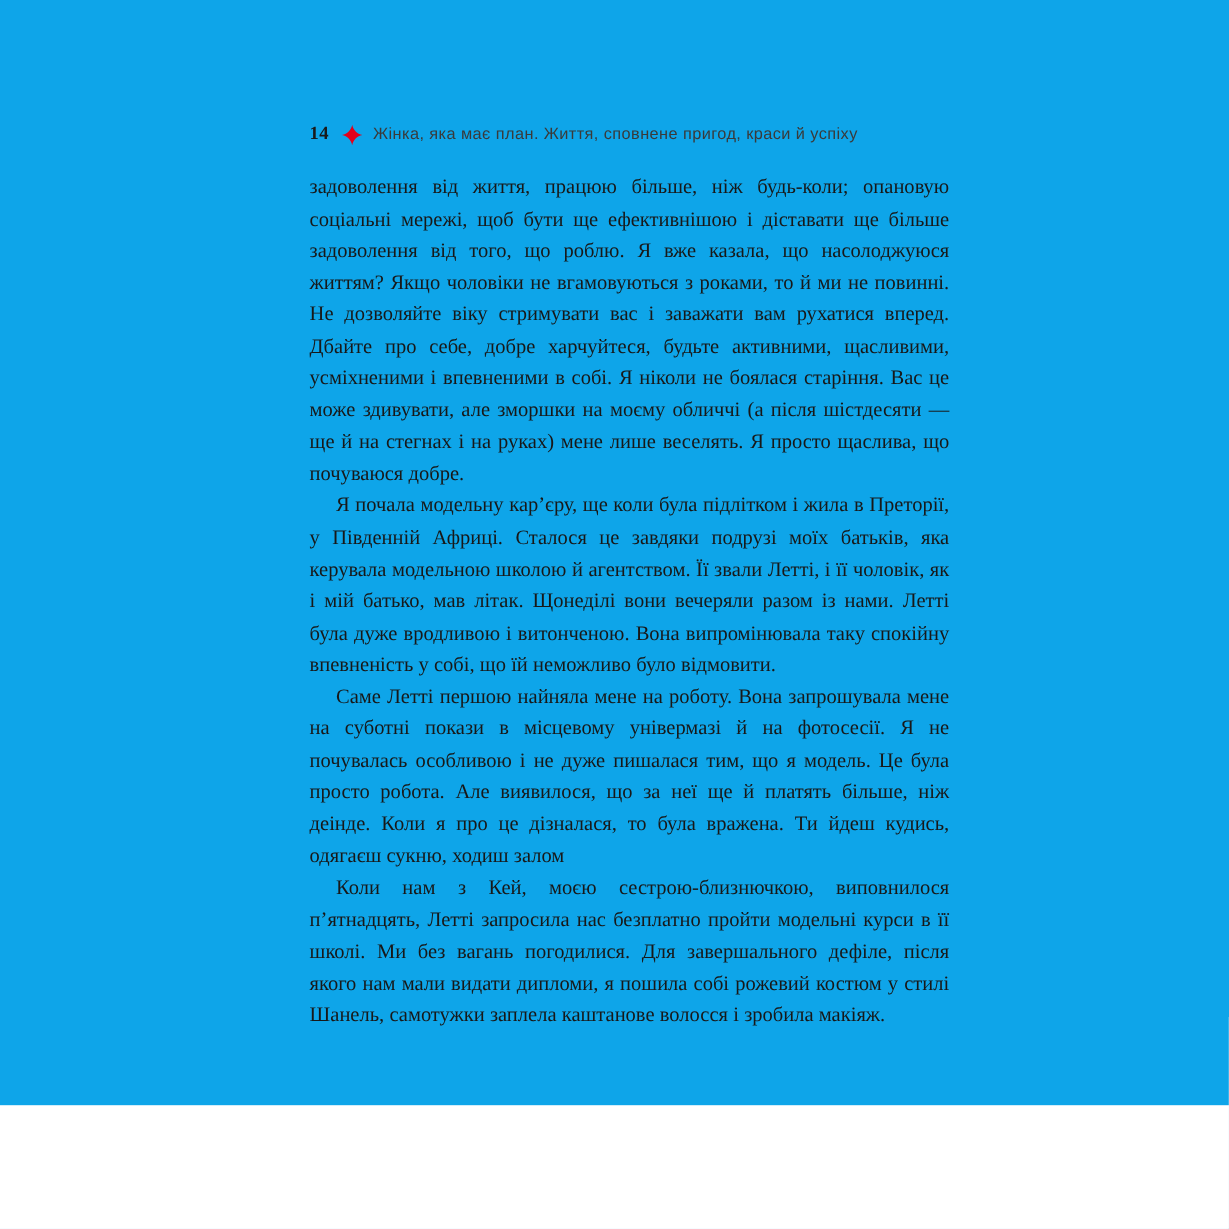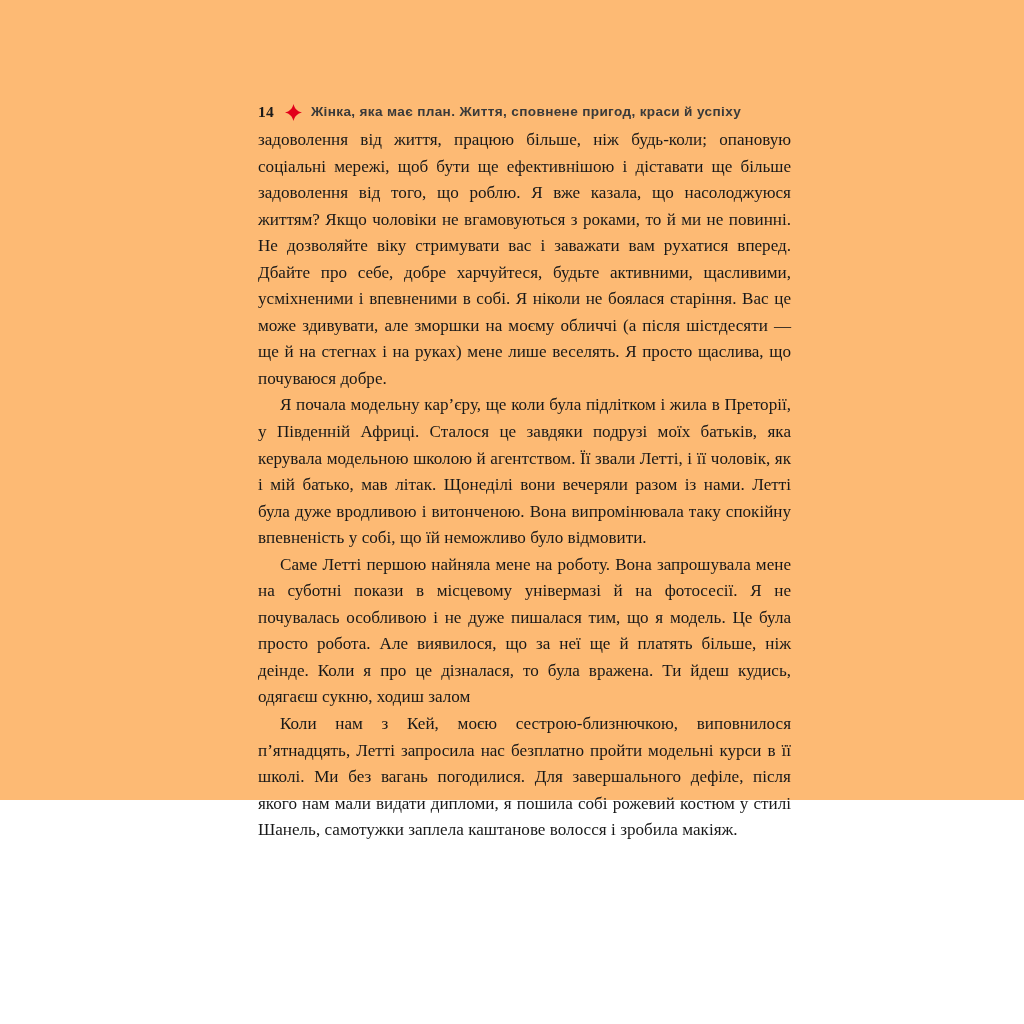--- a/index.html
+++ b/index.html
@@ -15,22 +15,22 @@
     overflow: hidden;
     font-family: "Liberation Serif", "DejaVu Serif", serif;
     -webkit-font-smoothing: antialiased;
   }
 
   .page {
     position: absolute;
     left: 0;
     top: 0;
     width: 1024px;
-    height: 800px;
-    background: #fdba74;
+    height: 921px;
+    background: #0ea5e9;
   }
 
   
   .running-head {
     position: absolute;
     left: 258px;
     top: 100px;
     width: 534px;
     height: 24px;
     display: flex;
@@ -55,28 +55,28 @@
     position: relative;
     top: 0px;
   }
   .head-ornament svg { display: block; }
   .head-title {
     font-family: "Liberation Sans", "DejaVu Sans", sans-serif;
     font-size: 13.6px;
     color: #3a3a3a;
     letter-spacing: 0.35px;
     line-height: 1;
-    font-weight: 700;
+    font-weight: 400;
   }
 
   
   .textblock {
     position: absolute;
     left: 258px;
-    top: 127px;
+    top: 143px;
     width: 533px;
   }
   .textblock p {
     margin: 0;
     text-align: justify;
     text-justify: inter-word;
     font-family: "Liberation Serif", "DejaVu Serif", serif;
     font-size: 17.1px;
     line-height: 26.55px;
     color: #181818;

